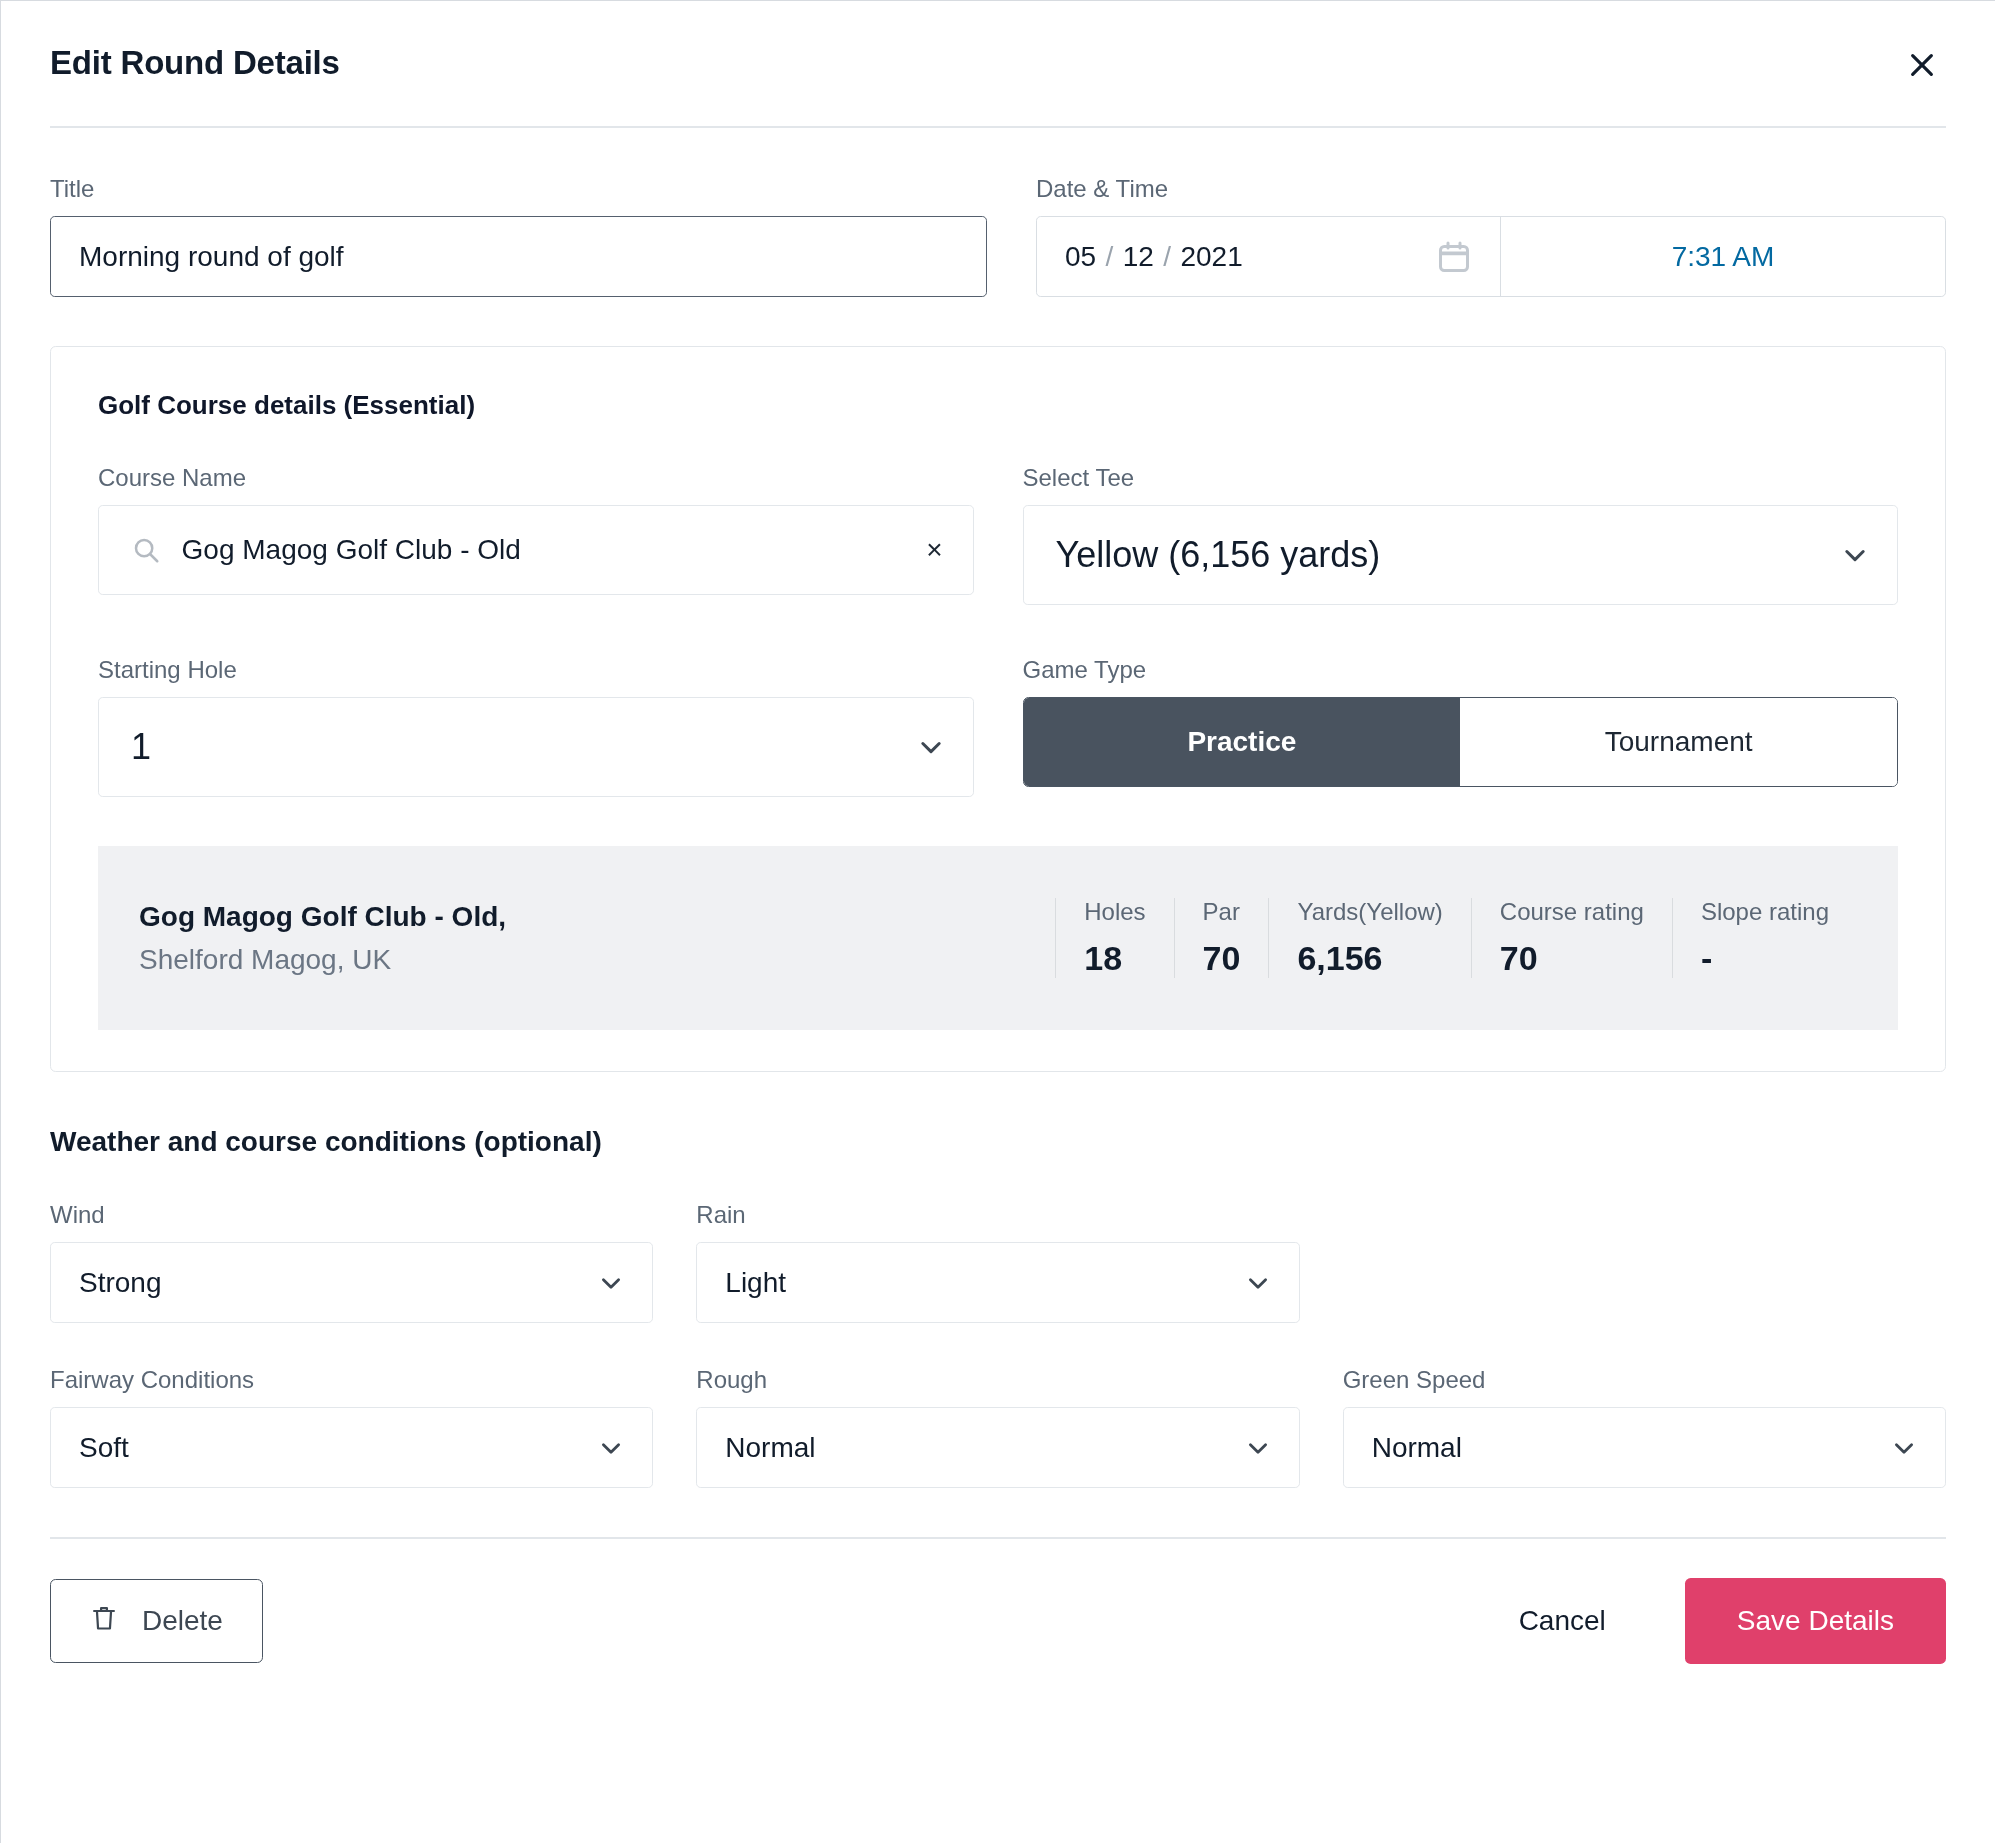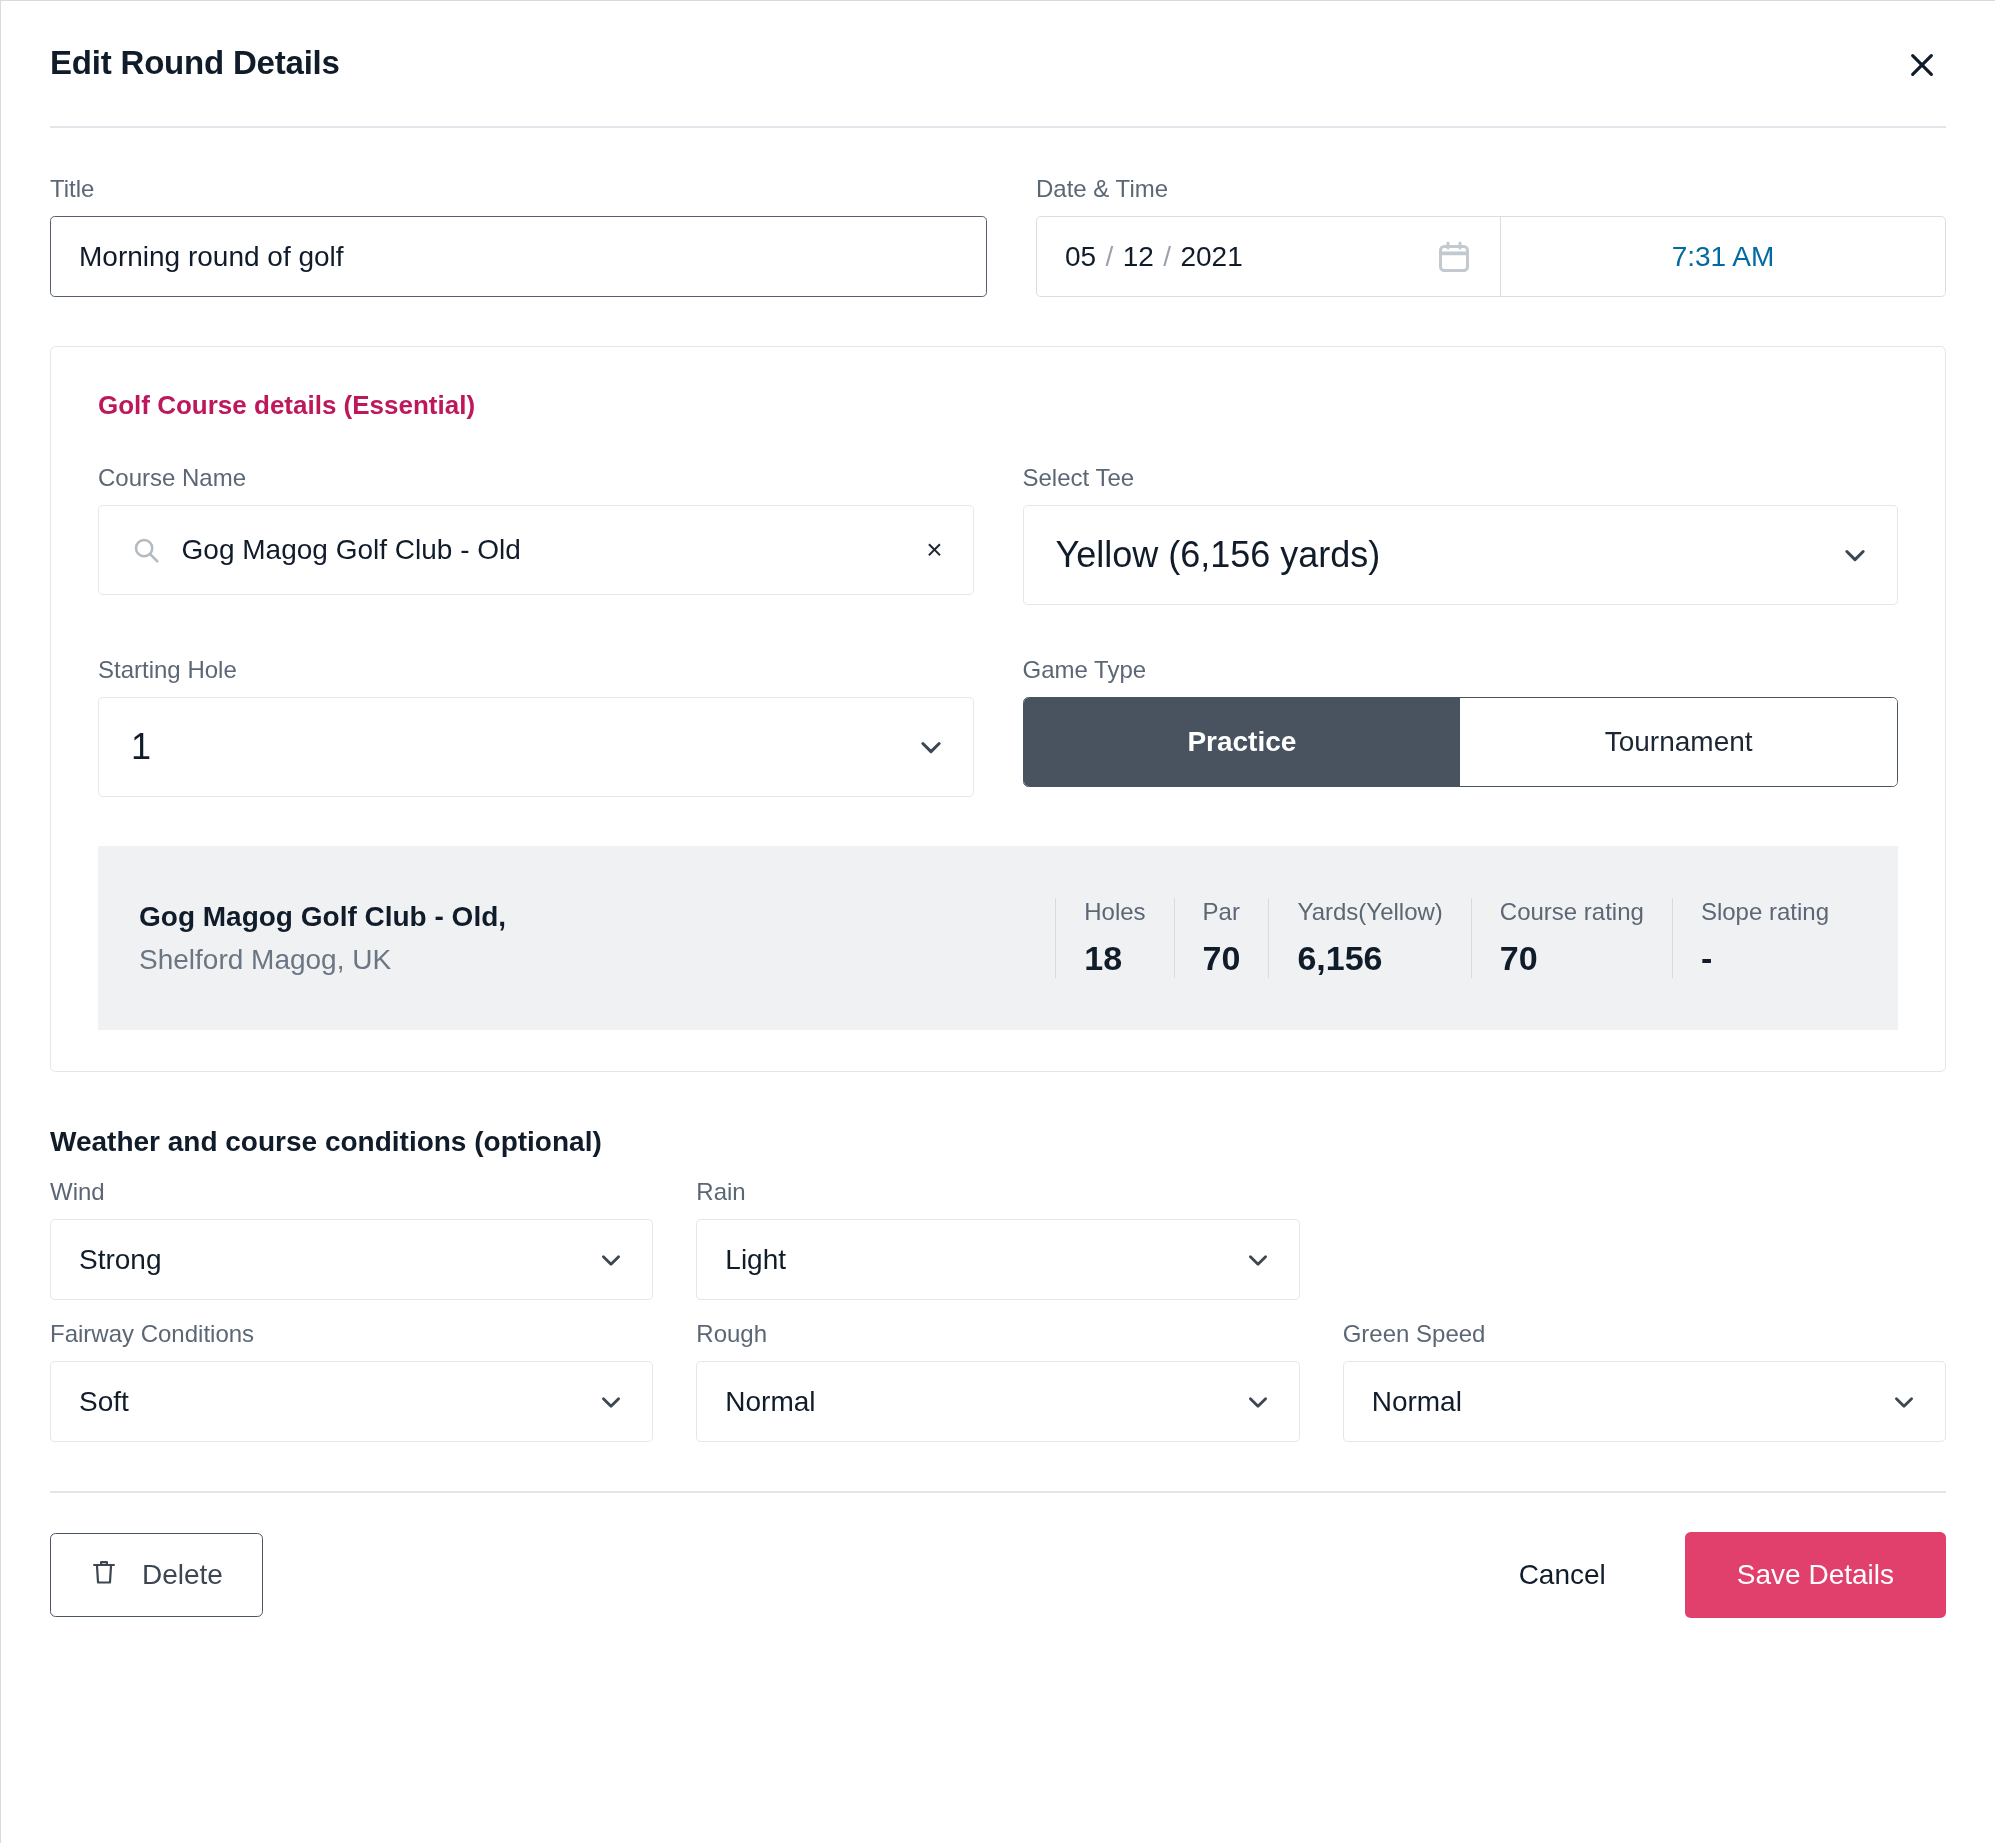--- a/index.html
+++ b/index.html
@@ -118,21 +118,21 @@
   
   .course-card {
     margin-top: 49px;
     border: 1.9px solid #e2e6ea;
     border-radius: 5.6px;
     padding: 43px 47px 41px 47px;
   }
   .card-heading {
     font-size: 26px;
     font-weight: 700;
-    color: #be185d;
+    color: #0f172a;
     margin-bottom: 43px;
   }
   .card-row {
     display: flex;
     gap: 49px;
   }
   .card-col { flex: 1; }
   .card-row + .card-row { margin-top: 51px; }
 
   .search-field {
@@ -243,21 +243,21 @@
   
   .weather-heading {
     font-size: 28px;
     font-weight: 700;
     color: #111c2b;
     margin-top: 54px;
   }
   .weather-row {
     display: flex;
     gap: 43px;
-    margin-top: 20px;
+    margin-top: 43px;
   }
   .weather-col { width: 615px; }
   .weather-select {
     position: relative;
     height: 81px;
     border: 1.9px solid #e3e7eb;
     border-radius: 4.7px;
     background: #fff;
     display: flex;
     align-items: center;

